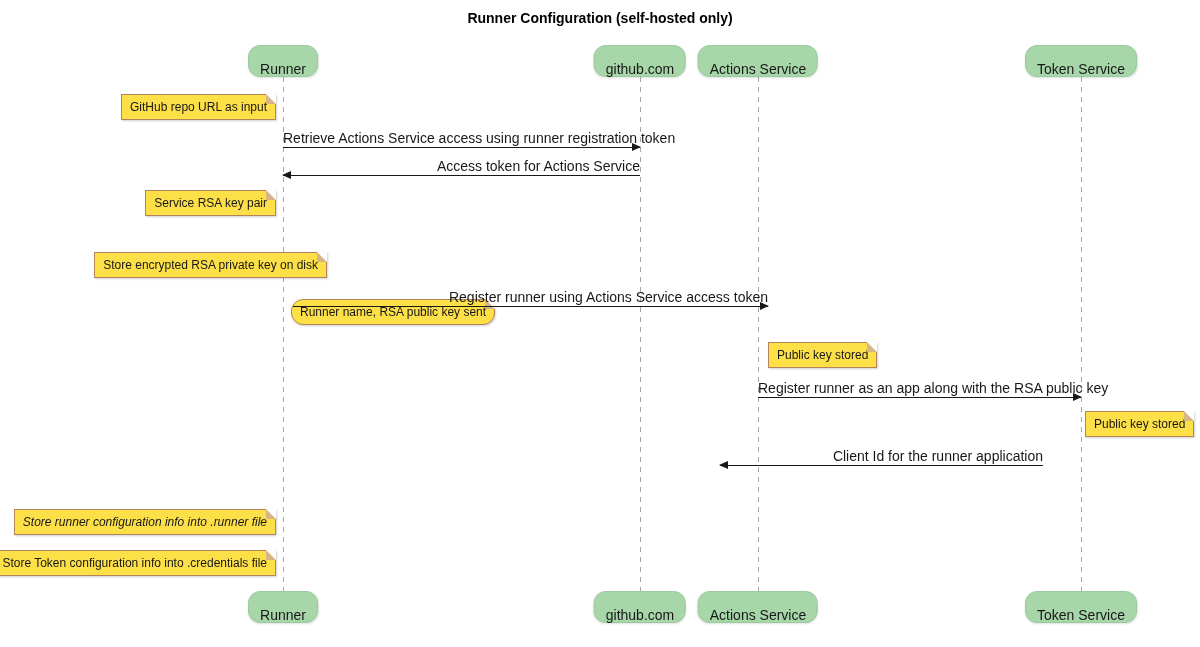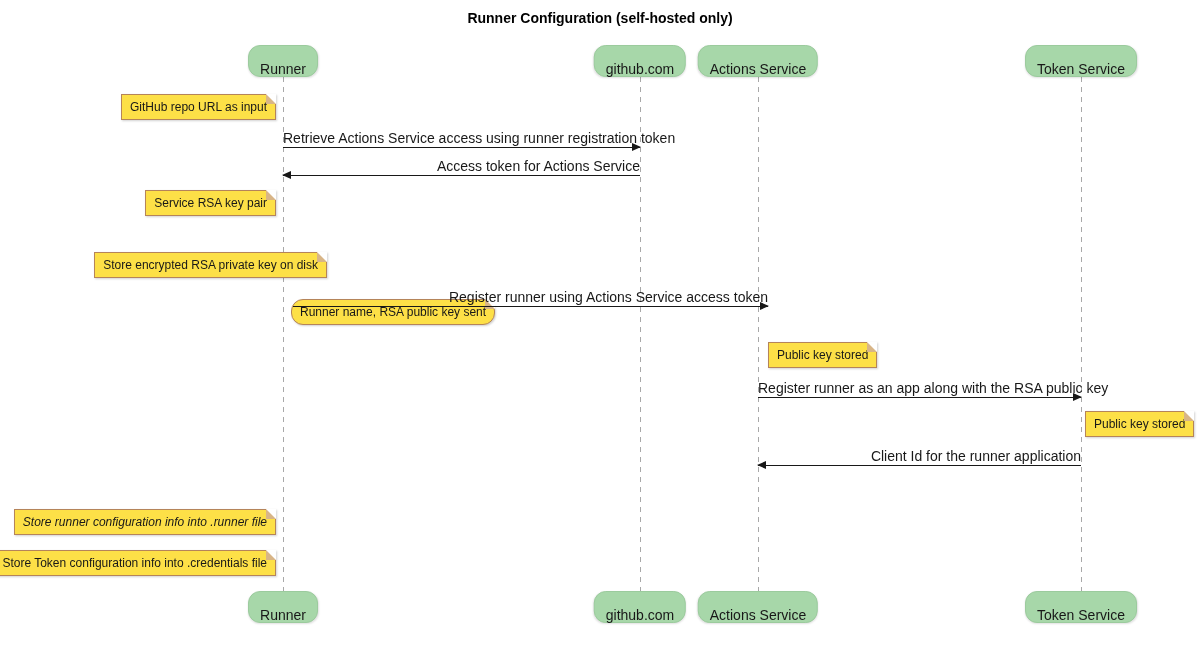--- a/index.html
+++ b/index.html
@@ -160,21 +160,21 @@
       </div>
   </div>
 
   <div class="message" style="left:758px; top:382px; width:323px;">
     <div class="msg-label">Register runner as an app along with the RSA public key</div>
     <div class="msg-line">
         <span class="head right"></span>
       </div>
   </div>
 
-  <div class="message" style="left:758px; top:450px; width:323px;">
+  <div class="message" style="left:720px; top:450px; width:323px;">
     <div class="msg-label">Client Id for the runner application</div>
     <div class="msg-line">
         <span class="head left"></span>
       </div>
   </div>
 
 
 </div>
 
 </body></html>

